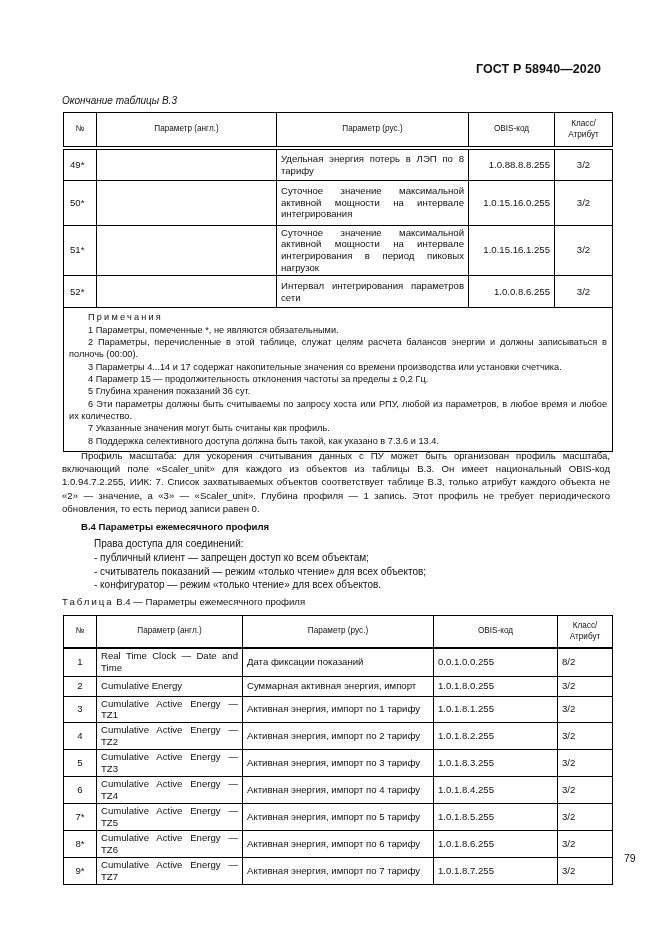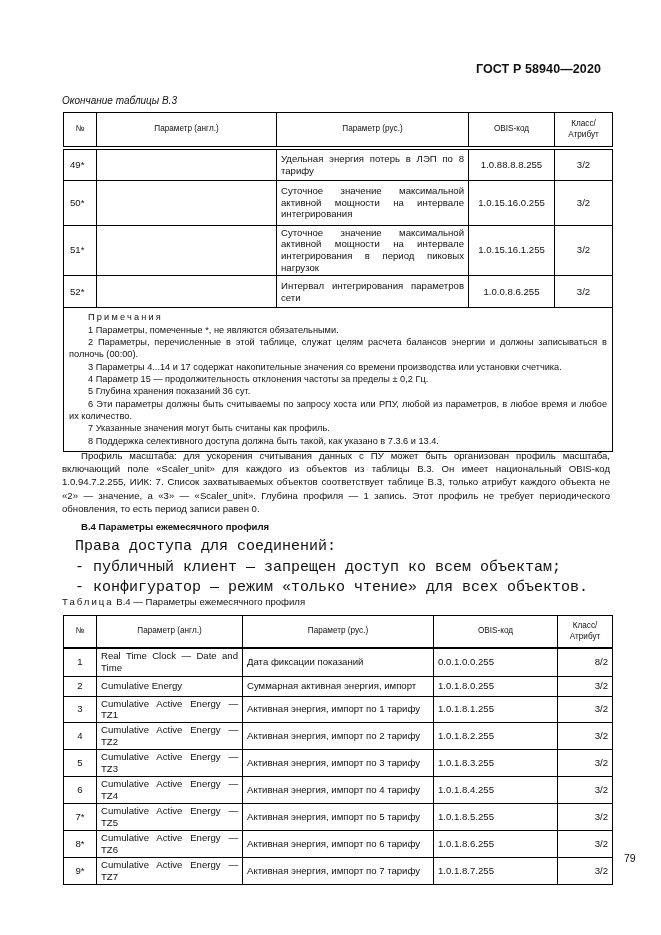--- a/index.html
+++ b/index.html
@@ -15,44 +15,44 @@
     position: absolute; top: 95px; left: 62px;
     font-style: italic; font-size: 10px;
   }
   table { border-collapse: collapse; position: absolute; table-layout: fixed; }
   td, th { border: 1.5px solid #000; font-size: 9.6px; padding: 1px 4px; vertical-align: middle; line-height: 1.25; }
   th { font-weight: normal; font-size: 8.2px; text-align: center; }
   #t3 { top: 112px; left: 63px; width: 549px; }
   #t3 thead tr th { height: 31px; border-bottom: 4px double #000; }
   #t3 td.num { text-align: left; padding-left: 6px; }
   #t3 td.ru { text-align: justify; }
-  #t3 td.obis { text-align: center; }
+  #t3 td.obis { text-align: right; }
   #t3 td.cls { text-align: center; }
   #t3 td.notes { text-align: justify; padding: 3px 5px 4px 5px; font-size: 9.2px; line-height: 1.34; }
   .note-title { letter-spacing: 2.2px; padding-left: 19px; }
   .note-line { text-indent: 19px; }
   .para {
     position: absolute; left: 62px; width: 548px; font-size: 9.6px; line-height: 1.38;
     text-align: justify; text-indent: 19px;
   }
   .section-title {
     position: absolute; left: 81px; top: 521px; font-size: 9.6px; font-weight: bold;
   }
   .access {
-    position: absolute; left: 75px; top: 537px; font-size: 15px; line-height: 1.38; font-family: Liberation Mono, monospace;
+    position: absolute; left: 94px; top: 537px; font-size: 10px; line-height: 1.38;
   }
   .table-caption {
     position: absolute; left: 62px; top: 596px; font-size: 9.6px;
   }
   .spaced { letter-spacing: 2px; }
   #t4 { top: 615px; left: 63px; width: 549px; }
   #t4 thead tr th { height: 29px; border-bottom: 2.5px solid #000; }
   #t4 td { height: 16px; }
   #t4 td.num { text-align: center; }
-  #t4 td.cls { text-align: right; }
+  #t4 td.cls { text-align: left; }
   #t4 td.en { text-align: justify; }
   .page-number {
     position: absolute; top: 852px; left: 588px; font-size: 10.5px; margin-left: 36px;
   }
 </style>
 </head>
 <body>
 
 <div class="doc-header">ГОСТ Р 58940—2020</div>
 
@@ -120,20 +120,21 @@
   </tbody>
 </table>
 
 <div class="para" style="top:449px">Профиль масштаба: для ускорения считывания данных с ПУ может быть организован профиль масштаба, включающий поле «Scaler_unit» для каждого из объектов из таблицы В.3. Он имеет национальный OBIS-код 1.0.94.7.2.255, ИИК: 7. Список захватываемых объектов соответствует таблице В.3, только атрибут каждого объекта не «2» — значение, а «3» — «Scaler_unit». Глубина профиля — 1 запись. Этот профиль не требует периодического обновления, то есть период записи равен 0.</div>
 
 <div class="section-title">В.4 Параметры ежемесячного профиля</div>
 
 <div class="access">
   <div>Права доступа для соединений:</div>
   <div>- публичный клиент — запрещен доступ ко всем объектам;</div>
+  <div>- считыватель показаний — режим «только чтение» для всех объектов;</div>
   <div>- конфигуратор — режим «только чтение» для всех объектов.</div>
 </div>
 
 <div class="table-caption">
   <span class="spaced">Таблица</span><span> В.4 — Параметры ежемесячного профиля</span>
 </div>
 
 <table id="t4">
   <colgroup>
     <col style="width:33px">

